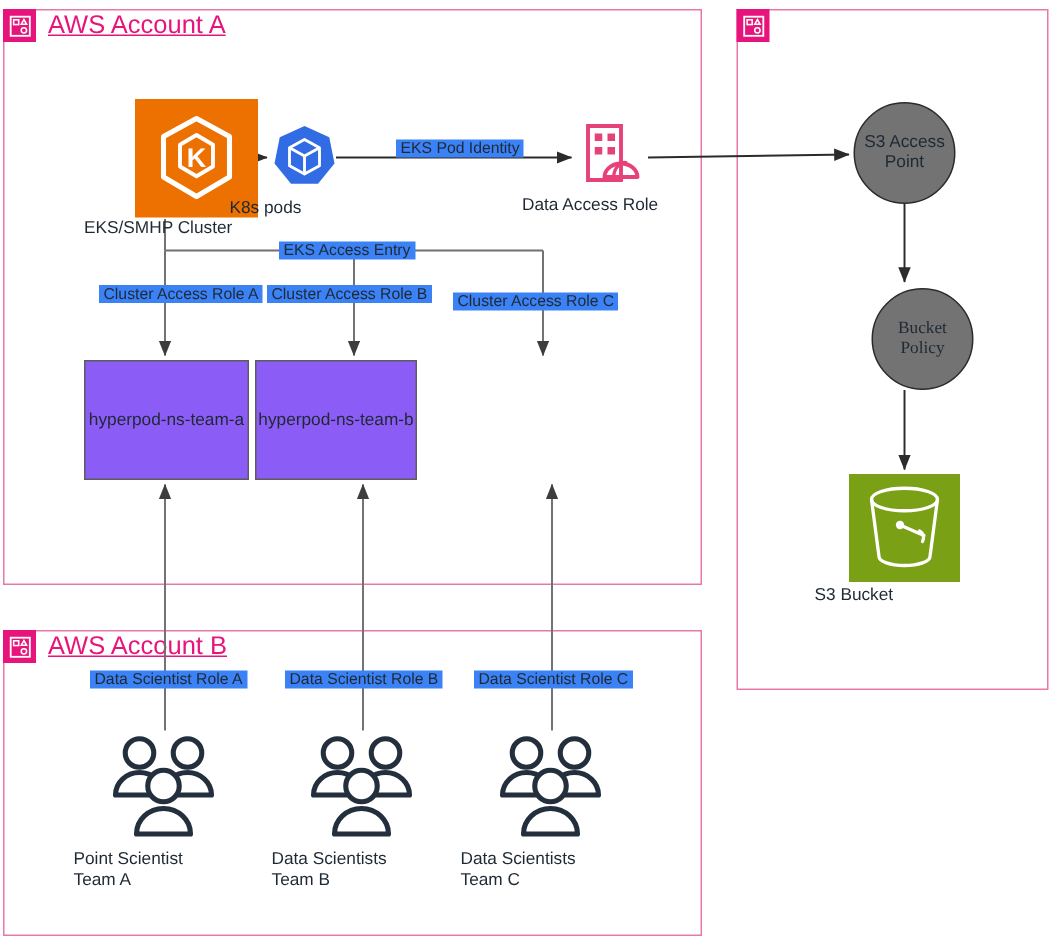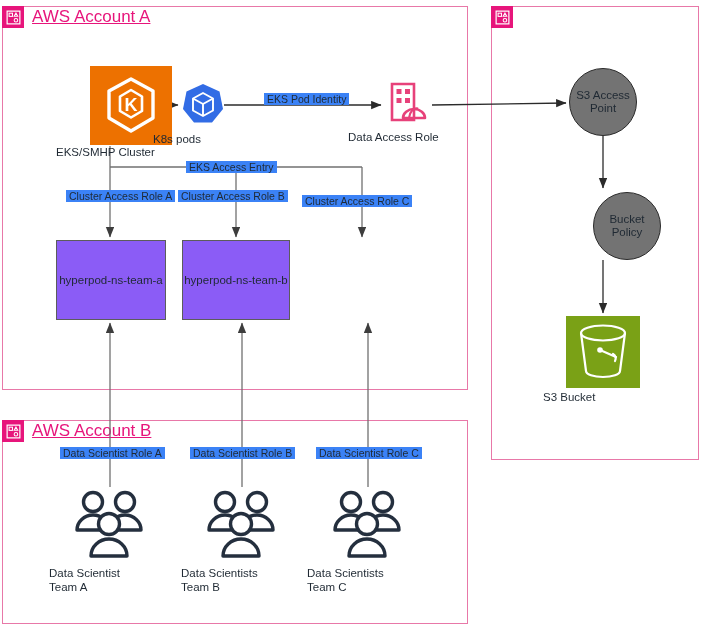--- a/index.html
+++ b/index.html
@@ -165,37 +165,37 @@
   <div class="nlabel" style="left:348px;top:131px;width:120px;">Data Access Role</div>
 
   <div class="elabel" style="left:264px;top:93px;">EKS Pod Identity</div>
   <div class="elabel" style="left:186px;top:161px;">EKS Access Entry</div>
 
   <div class="elabel" style="left:66px;top:190px;">Cluster Access Role A</div>
   <div class="elabel" style="left:178px;top:190px;">Cluster Access Role B</div>
   <div class="elabel" style="left:302px;top:195px;">Cluster Access Role C</div>
 
   <div class="nsbox" style="left:56px;top:240px;width:110px;height:80px;">hyperpod-ns-team-a</div>
-  <div class="nsbox" style="left:182px;top:240px;width:108px;height:80px;">hyperpod-ns-team-b</div>
+  <div class="nsbox" style="left:170px;top:240px;width:108px;height:80px;">hyperpod-ns-team-b</div>
 
   <div class="elabel" style="left:60px;top:447px;">Data Scientist Role A</div>
   <div class="elabel" style="left:190px;top:447px;">Data Scientist Role B</div>
   <div class="elabel" style="left:316px;top:447px;">Data Scientist Role C</div>
 
   <div class="tile" style="left:70px;top:486px;width:78px;height:78px;">
     <svg width="78" height="78" viewBox="0 0 78 78" aria-hidden="true">
       <circle cx="23" cy="16" r="9.5" fill="none" stroke="#242f3e" stroke-width="3.4"></circle>
       <path d="M7 44 a16 15 0 0 1 32 0 z" fill="none" stroke="#242f3e" stroke-width="3.4" stroke-linejoin="round"></path>
       <circle cx="55" cy="16" r="9.5" fill="none" stroke="#242f3e" stroke-width="3.4"></circle>
       <path d="M39 44 a16 15 0 0 1 32 0 z" fill="none" stroke="#242f3e" stroke-width="3.4" stroke-linejoin="round"></path>
       <circle cx="39" cy="38" r="10.5" fill="#ffffff" stroke="#242f3e" stroke-width="3.4"></circle>
       <path d="M21 70 a18 17 0 0 1 36 0 z" fill="#ffffff" stroke="#242f3e" stroke-width="3.4" stroke-linejoin="round"></path>
     </svg>
   </div>
-  <div class="nlabel" style="left:49px;top:567px;width:120px;">Data Scientist
+  <div class="nlabel" style="left:49px;top:567px;width:120px;">Point Scientist
 Team A</div>
 
   <div class="tile" style="left:202px;top:486px;width:78px;height:78px;">
     <svg width="78" height="78" viewBox="0 0 78 78" aria-hidden="true">
       <circle cx="23" cy="16" r="9.5" fill="none" stroke="#242f3e" stroke-width="3.4"></circle>
       <path d="M7 44 a16 15 0 0 1 32 0 z" fill="none" stroke="#242f3e" stroke-width="3.4" stroke-linejoin="round"></path>
       <circle cx="55" cy="16" r="9.5" fill="none" stroke="#242f3e" stroke-width="3.4"></circle>
       <path d="M39 44 a16 15 0 0 1 32 0 z" fill="none" stroke="#242f3e" stroke-width="3.4" stroke-linejoin="round"></path>
       <circle cx="39" cy="38" r="10.5" fill="#ffffff" stroke="#242f3e" stroke-width="3.4"></circle>
       <path d="M21 70 a18 17 0 0 1 36 0 z" fill="#ffffff" stroke="#242f3e" stroke-width="3.4" stroke-linejoin="round"></path>
@@ -213,21 +213,21 @@
       <circle cx="39" cy="38" r="10.5" fill="#ffffff" stroke="#242f3e" stroke-width="3.4"></circle>
       <path d="M21 70 a18 17 0 0 1 36 0 z" fill="#ffffff" stroke="#242f3e" stroke-width="3.4" stroke-linejoin="round"></path>
     </svg>
   </div>
   <div class="nlabel" style="left:307px;top:567px;width:120px;">Data Scientists
 Team C</div>
 
   <div class="circ" style="left:569px;top:68px;width:68px;height:68px;">S3 Access
 Point</div>
 
-  <div class="circ" style="left:593px;top:192px;width:68px;height:68px;">Bucket
+  <div class="circ" style="left:581px;top:192px;width:68px;height:68px;font-family:Liberation Serif, serif;">Bucket
 Policy</div>
 
   <div class="tile" style="left:566px;top:316px;width:74px;height:72px;background:#7aa116;">
     <svg width="74" height="72" viewBox="0 0 74 72" aria-hidden="true">
       <ellipse cx="37" cy="17" rx="22" ry="7.5" fill="none" stroke="#ffffff" stroke-width="2.2"></ellipse>
       <path d="M15 17 L20 55 a17 6 0 0 0 34 0 L59 17" fill="none" stroke="#ffffff" stroke-width="2.2" stroke-linejoin="round"></path>
       <path d="M34 34 L50 41" fill="none" stroke="#ffffff" stroke-width="2.2" stroke-linecap="round"></path>
       <circle cx="34" cy="34" r="2.8" fill="#ffffff"></circle>
       <path d="M47 38 a5 5 0 0 1 2 7" fill="none" stroke="#ffffff" stroke-width="2.2" stroke-linecap="round"></path>
     </svg>

